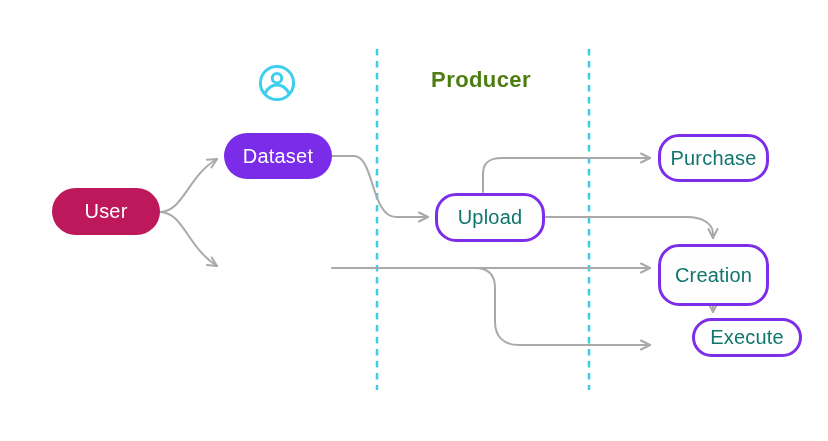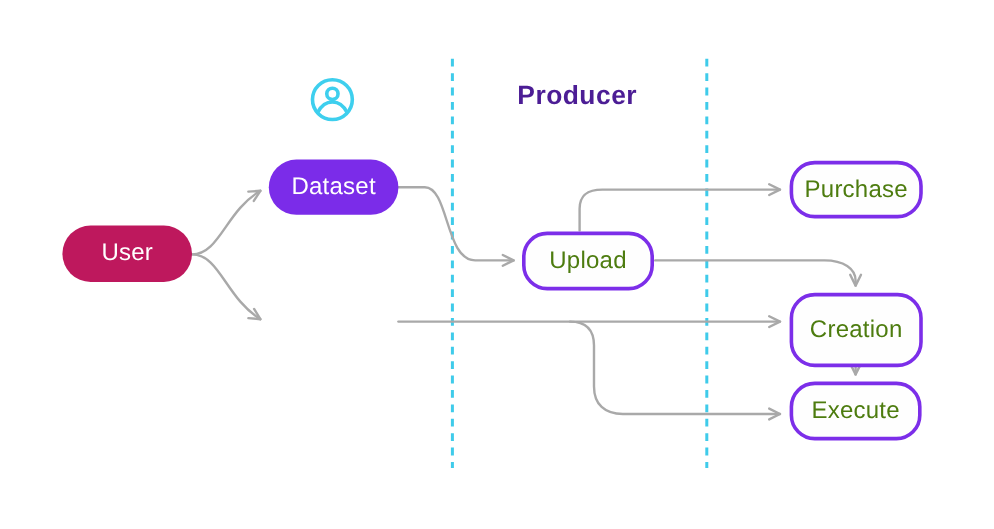--- a/index.html
+++ b/index.html
@@ -22,40 +22,40 @@
     box-sizing: border-box;
     z-index: 2;
   }
   .solid { color: #ffffff; border-radius: 24px; font-weight: 500; }
   .cyan   { background: #be185d; }
   .purple { background: #7b2ce9; }
   .outline {
     background: #fefefe;
     border: 3.5px solid #7c2ee9;
     border-radius: 21px;
-    color: #4d7c0f;
+    color: #0f766e;
     font-weight: 400;
   }
   .hdr {
     position: absolute;
     font-size: 22px;
     font-weight: 700;
-    color: #4c1d95;
+    color: #4d7c0f;
     text-align: center;
     letter-spacing: 0.4px;
     z-index: 2;
   }
   .icon-wrap { position: absolute; z-index: 2; }
   .n-user      { left: 52px;  top: 188px; width: 108px; height: 47px; }
   .n-dataset   { left: 224px; top: 133px; width: 108px; height: 46px; }
   .n-buyorders { left: 224px; top: 246px; width: 108px; height: 46px; }
   .n-upload    { left: 435px; top: 193px; width: 110px; height: 49px; }
   .n-purchase  { left: 658px; top: 134px; width: 111px; height: 48px; }
   .n-creation  { left: 658px; top: 244px; width: 111px; height: 62px; }
-  .n-execute   { left: 658px; top: 318px; width: 110px; height: 49px; }
+  .n-execute   { left: 692px; top: 318px; width: 110px; height: 39px; }
   .h-producer  { left: 423px; top: 67px;  width: 116px; }
   .h-consumer  { left: 649px; top: 67px;  width: 116px; }
   .i-user-circle { left: 258px; top: 64px; width: 38px; height: 38px; }
 </style>
 </head>
 <body>
 
 <div class="canvas">
 
   <svg class="layer" viewBox="0 0 828 441">

